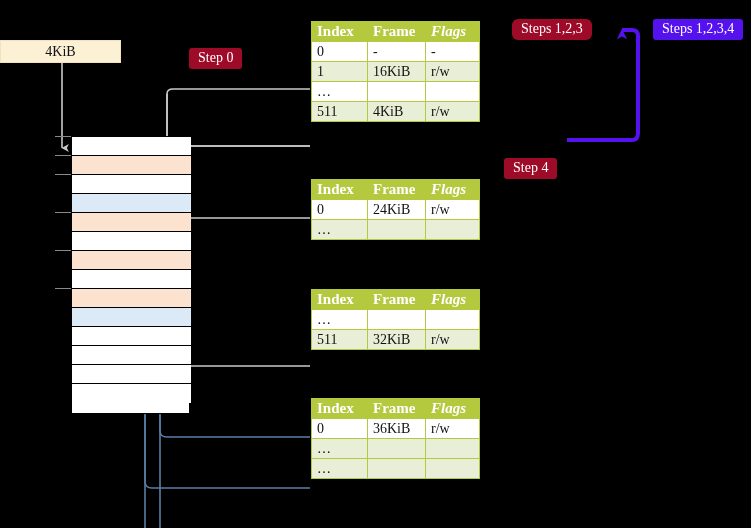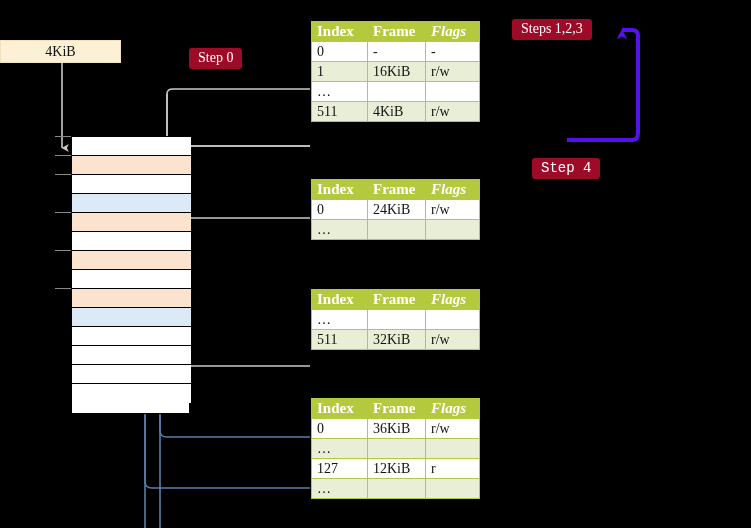--- a/index.html
+++ b/index.html
@@ -151,24 +151,27 @@
       <div class="tick" style="position: absolute; top: 155px;"></div>
       <div class="tick" style="position: absolute; top: 174px;"></div>
       <div class="tick" style="position: absolute; top: 212px;"></div>
       <div class="tick" style="position: absolute; top: 250px;"></div>
       <div class="tick" style="position: absolute; top: 288px;"></div>
     </div>
 
   <div class="badge red" style="left:189px;top:48px;">
     <span>Step 0</span>
   </div>
-  <div class="badge red" style="left:512px;top:19px;">
+  <div class="badge red" style="left:512px;top:19px;border-radius:6px;">
     <span>Steps 1,2,3</span>
   </div>
-  <div class="badge red" style="left:532px;top:158px;font-family:Liberation Mono, monospace;">
+  <div class="badge blue" style="left:653px;top:19px;">
+    <span>Steps 1,2,3,4</span>
+  </div>
+  <div class="badge red" style="left:504px;top:158px;">
     <span>Step 4</span>
   </div>
 
   <table class="ptable" id="tbl0" style="left:311px;top:21px;">
       <thead>
         <tr>
           <th class="col-index">Index</th>
           <th class="col-frame">Frame</th>
           <th class="col-flags">Flags</th>
         </tr>
@@ -250,25 +253,20 @@
         <tr class="odd">
           <td>0</td>
           <td>36KiB</td>
           <td>r/w</td>
         </tr>
         <tr class="even">
           <td>…</td>
           <td></td>
           <td></td>
         </tr>
-        <tr class="odd">
-          <td>127</td>
-          <td>12KiB</td>
-          <td>r</td>
-        </tr>
         <tr class="even">
           <td>…</td>
           <td></td>
           <td></td>
         </tr>
       </tbody>
     </table>
 
 </div>
 

